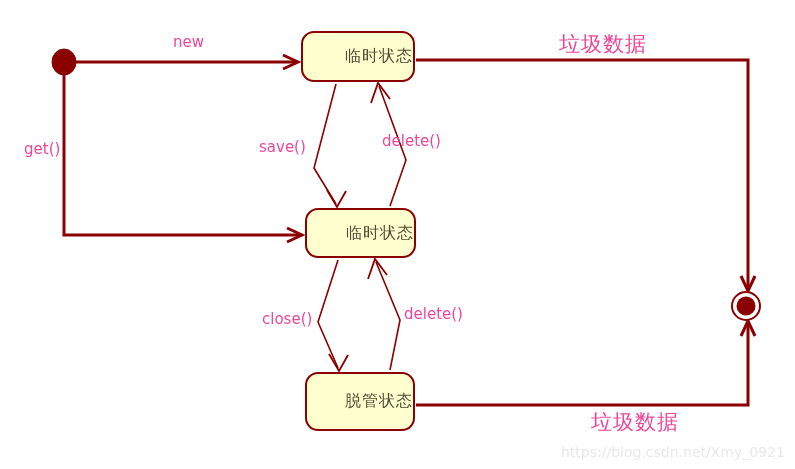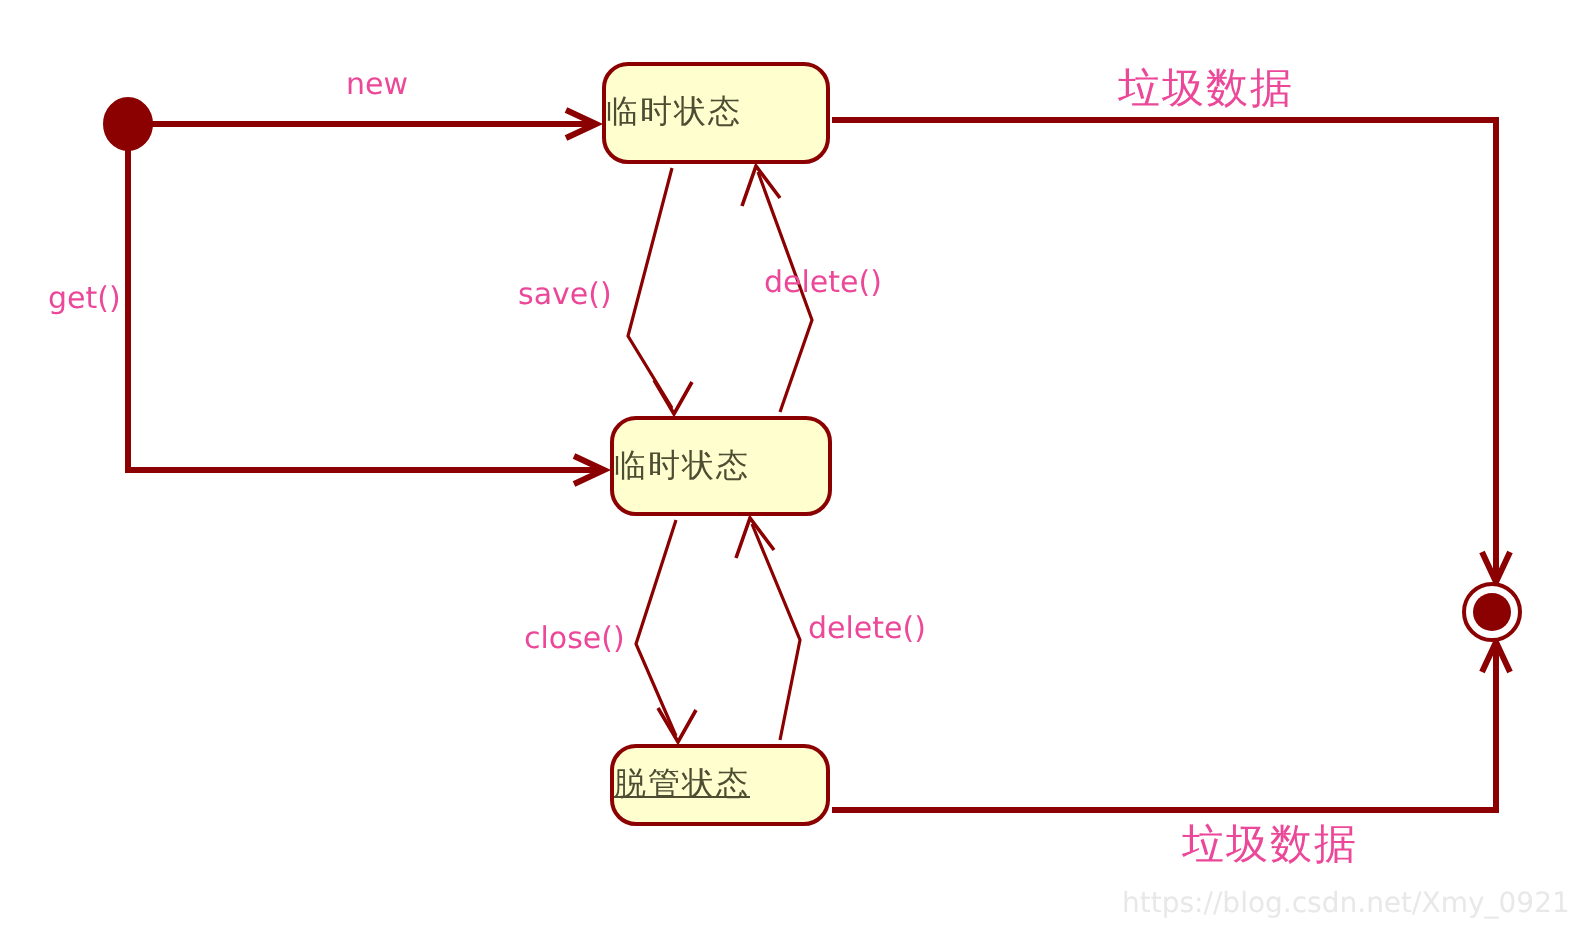--- a/index.html
+++ b/index.html
@@ -25,21 +25,21 @@
     height: 469px;
   }
   .state-box {
     position: absolute;
     box-sizing: border-box;
     background: #FEFECE;
     border: 2px solid #8B0000;
     border-radius: 13px;
     display: flex;
     align-items: center;
-    justify-content: flex-start;
+    justify-content: flex-end;
     color: #4d4d33;
     font-size: 16px;
     letter-spacing: 1px;
     font-family: "DejaVu Sans", "Liberation Sans", sans-serif;
   }
   .edge-label {
     position: absolute;
     color: #ec4899;
     font-size: 15px;
     white-space: nowrap;
@@ -113,21 +113,21 @@
   </svg>
 
   <div class="state-box" style="left:301px; top:31px; width:114px; height:51px;">
     <span>临时状态</span>
   </div>
 
   <div class="state-box" style="left:305px; top:208px; width:111px; height:50px;">
     <span>临时状态</span>
   </div>
 
-  <div class="state-box" style="left:305px; top:372px; width:110px; height:41px;text-decoration:underline;">
+  <div class="state-box" style="left:305px; top:372px; width:110px; height:59px;">
     <span>脱管状态</span>
   </div>
 
   <div class="edge-label" style="left:173px; top:33px;">new</div>
 
   <div class="edge-label" style="left:24px; top:140px;">get()</div>
 
   <div class="edge-label" style="left:259px; top:138px;">save()</div>
 
   <div class="edge-label" style="left:382px; top:132px;">delete()</div>

